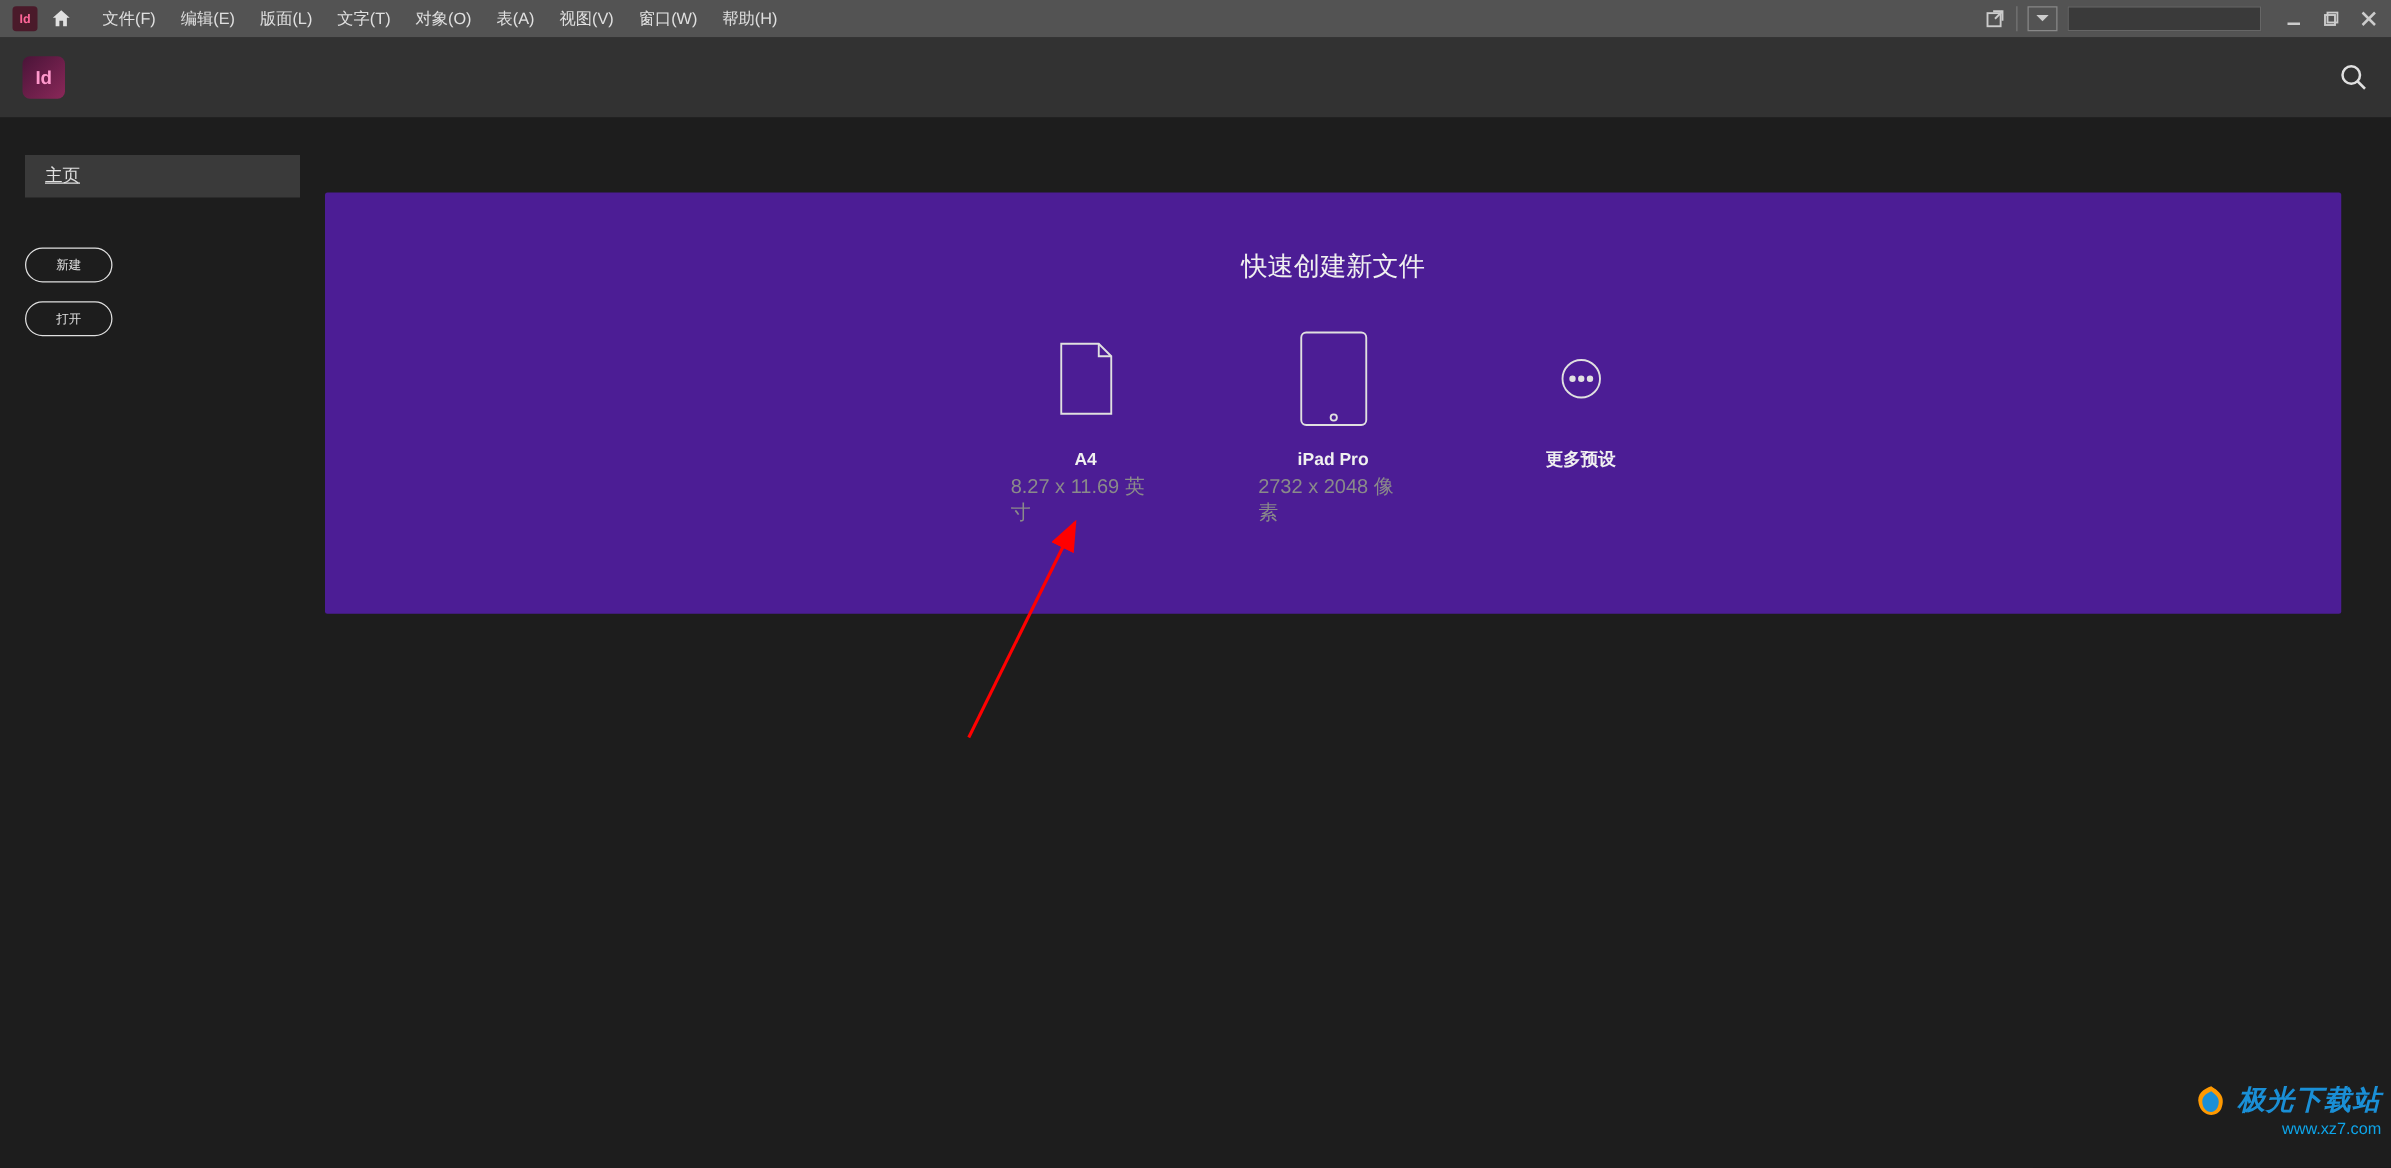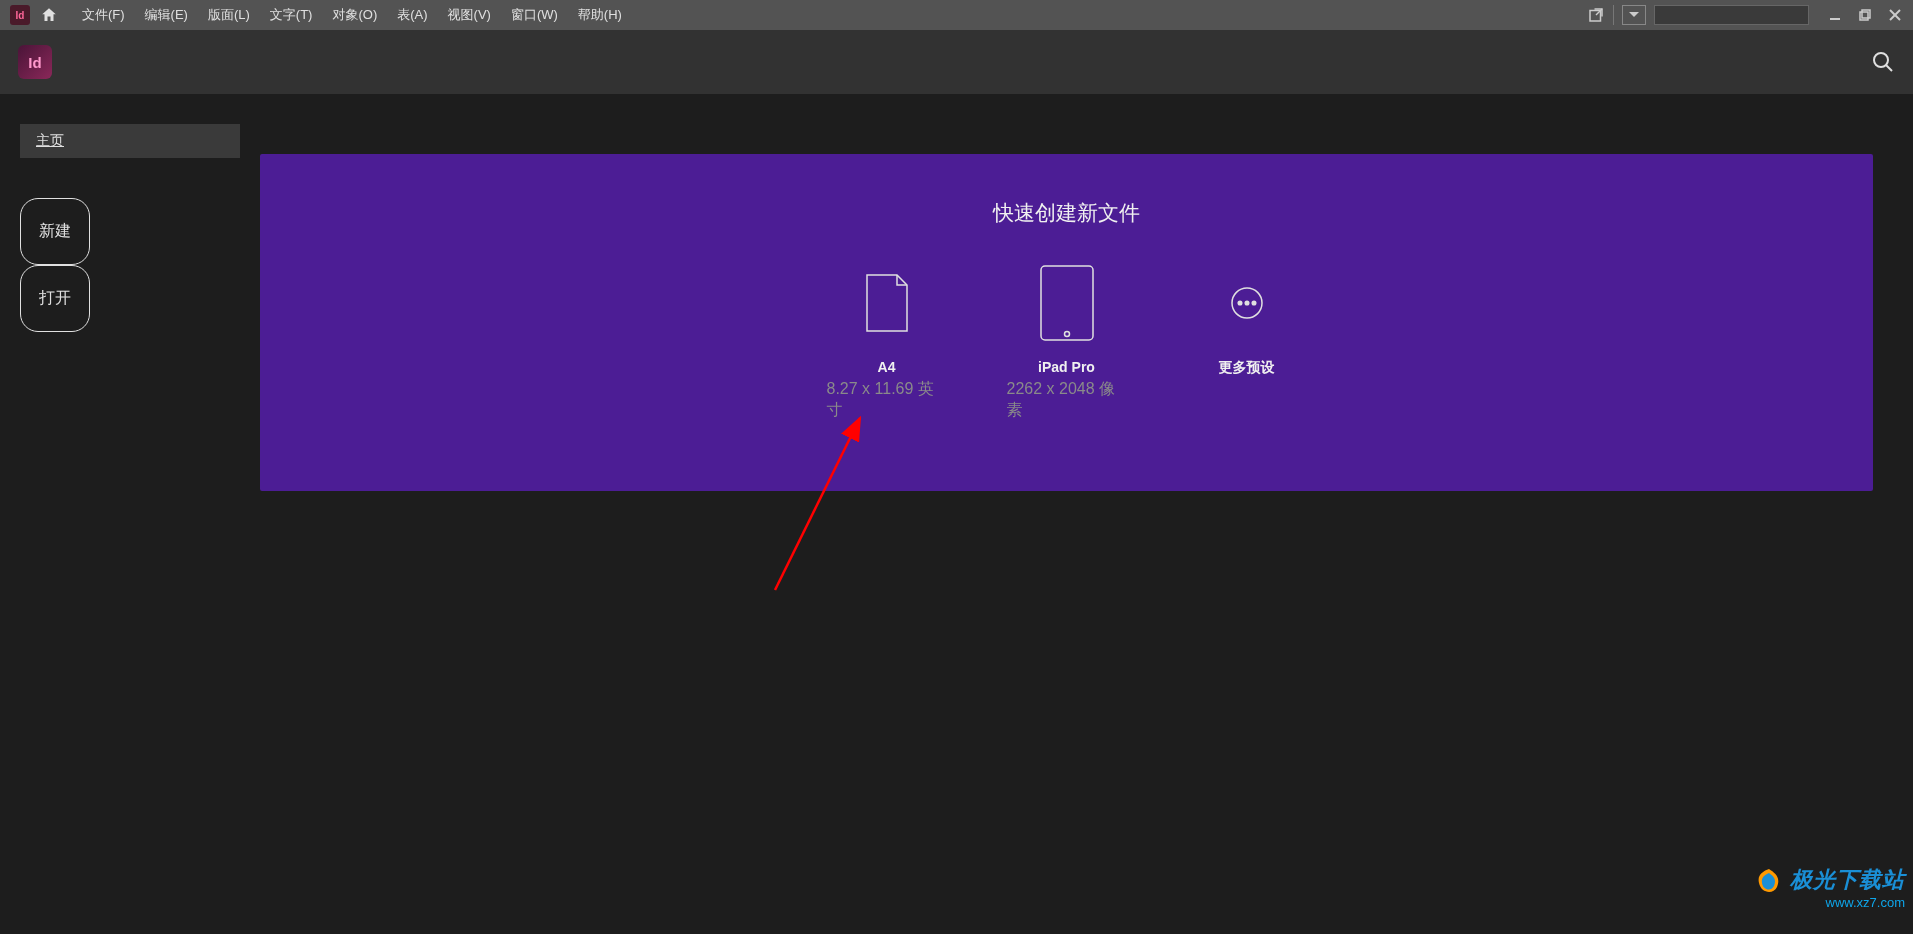--- a/index.html
+++ b/index.html
@@ -158,23 +158,24 @@
   margin-bottom: 40px;
   text-decoration: underline;
 }
 
 .action-btn {
   display: block;
   border: 1px solid #e0e0e0;
   color: #e0e0e0;
   background: transparent;
   border-radius: 18px;
-  padding: 22px 18px;
-  font-size: 16px;
-  cursor: pointer;
+  padding: 6px 18px;
+  font-size: 10px;
+  cursor: pointer;
+  margin-bottom: 15px;
   min-width: 70px;
 }
 
 .main-panel {
   flex: 1;
   padding: 60px 40px 40px 0;
 }
 
 .quick-create-panel {
   background: #4c1d95;
@@ -187,21 +188,21 @@
   text-align: center;
   font-size: 21px;
   color: #f0f0f0;
   font-weight: 500;
   margin-bottom: 35px;
 }
 
 .presets-row {
   display: flex;
   justify-content: center;
-  gap: 60px;
+  gap: 78px;
 }
 
 .preset-item {
   display: flex;
   flex-direction: column;
   align-items: center;
   cursor: pointer;
   width: 120px;
 }
 
@@ -345,21 +346,21 @@
         </div>
 
         <div class="preset-item">
           <div class="preset-icon-box">
             <svg width="56" height="78" viewBox="0 0 56 78" fill="none" stroke="#e0e0e0" stroke-width="1.5">
               <rect x="2" y="2" width="52" height="74" rx="4"></rect>
               <circle cx="28" cy="70" r="2.5"></circle>
             </svg>
           </div>
           <div class="preset-label">iPad Pro</div>
-          <div class="preset-dims">2262 x 2048 像素</div>
+          <div class="preset-dims">2732 x 2048 像素</div>
         </div>
 
 
         <div class="preset-item">
           <div class="preset-icon-box">
             <svg width="34" height="34" viewBox="0 0 34 34" fill="none" stroke="#e0e0e0" stroke-width="1.5">
               <circle cx="17" cy="17" r="15"></circle>
               <circle cx="10" cy="17" r="1.8" fill="#e0e0e0"></circle>
               <circle cx="17" cy="17" r="1.8" fill="#e0e0e0"></circle>
               <circle cx="24" cy="17" r="1.8" fill="#e0e0e0"></circle>

